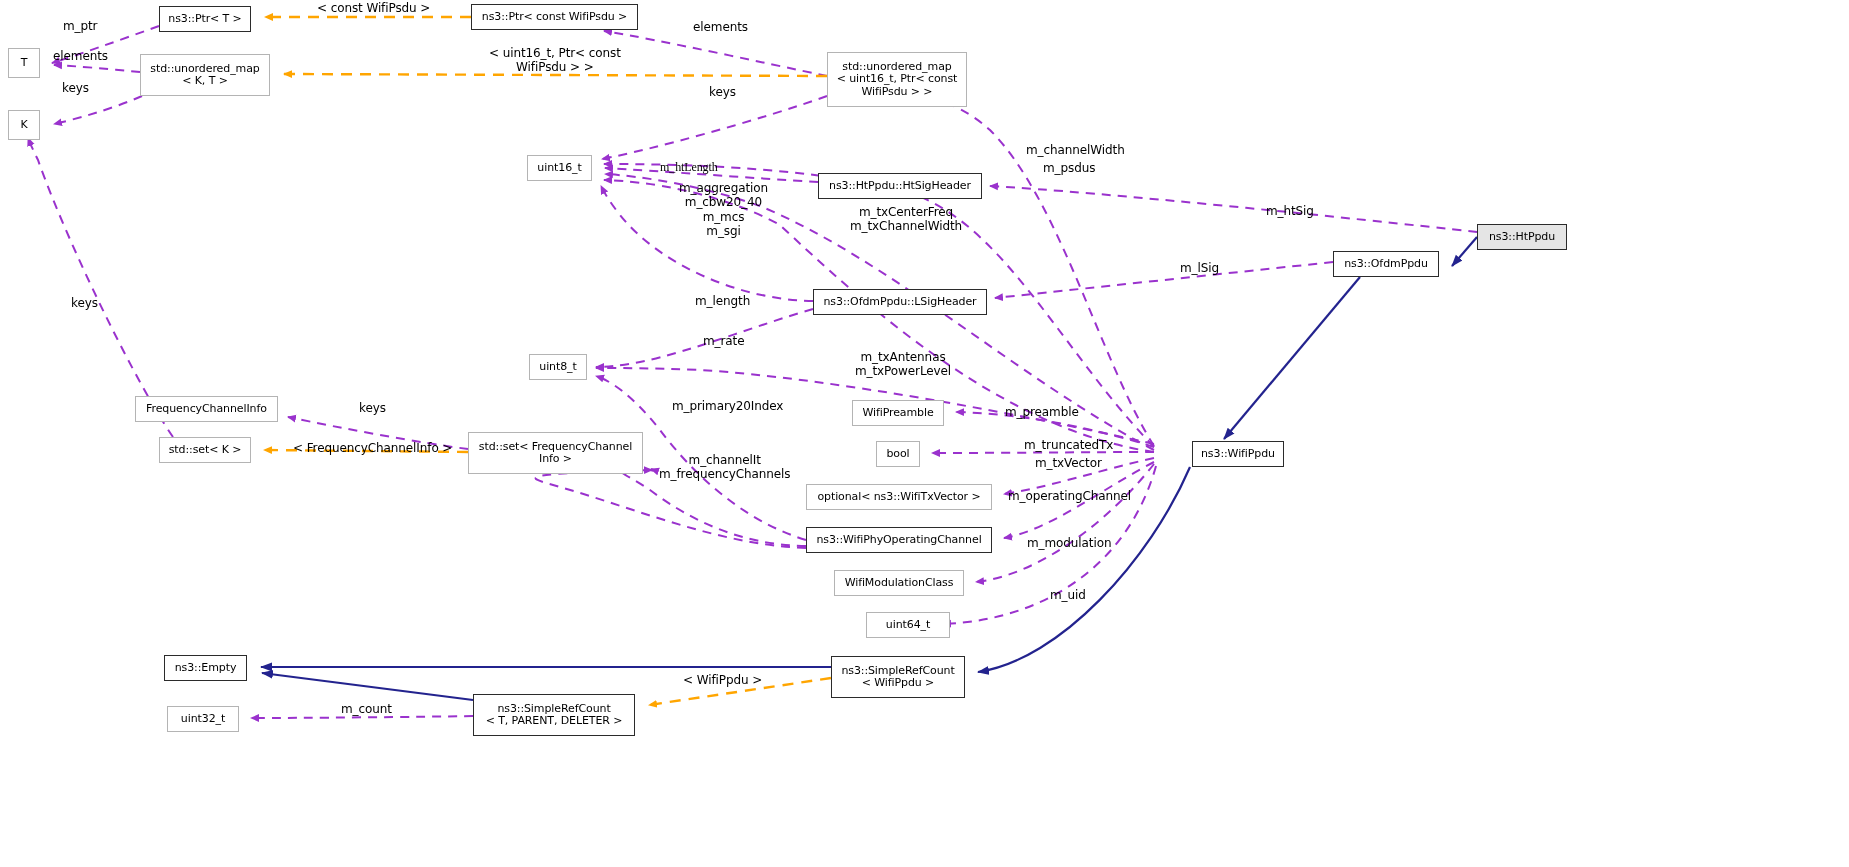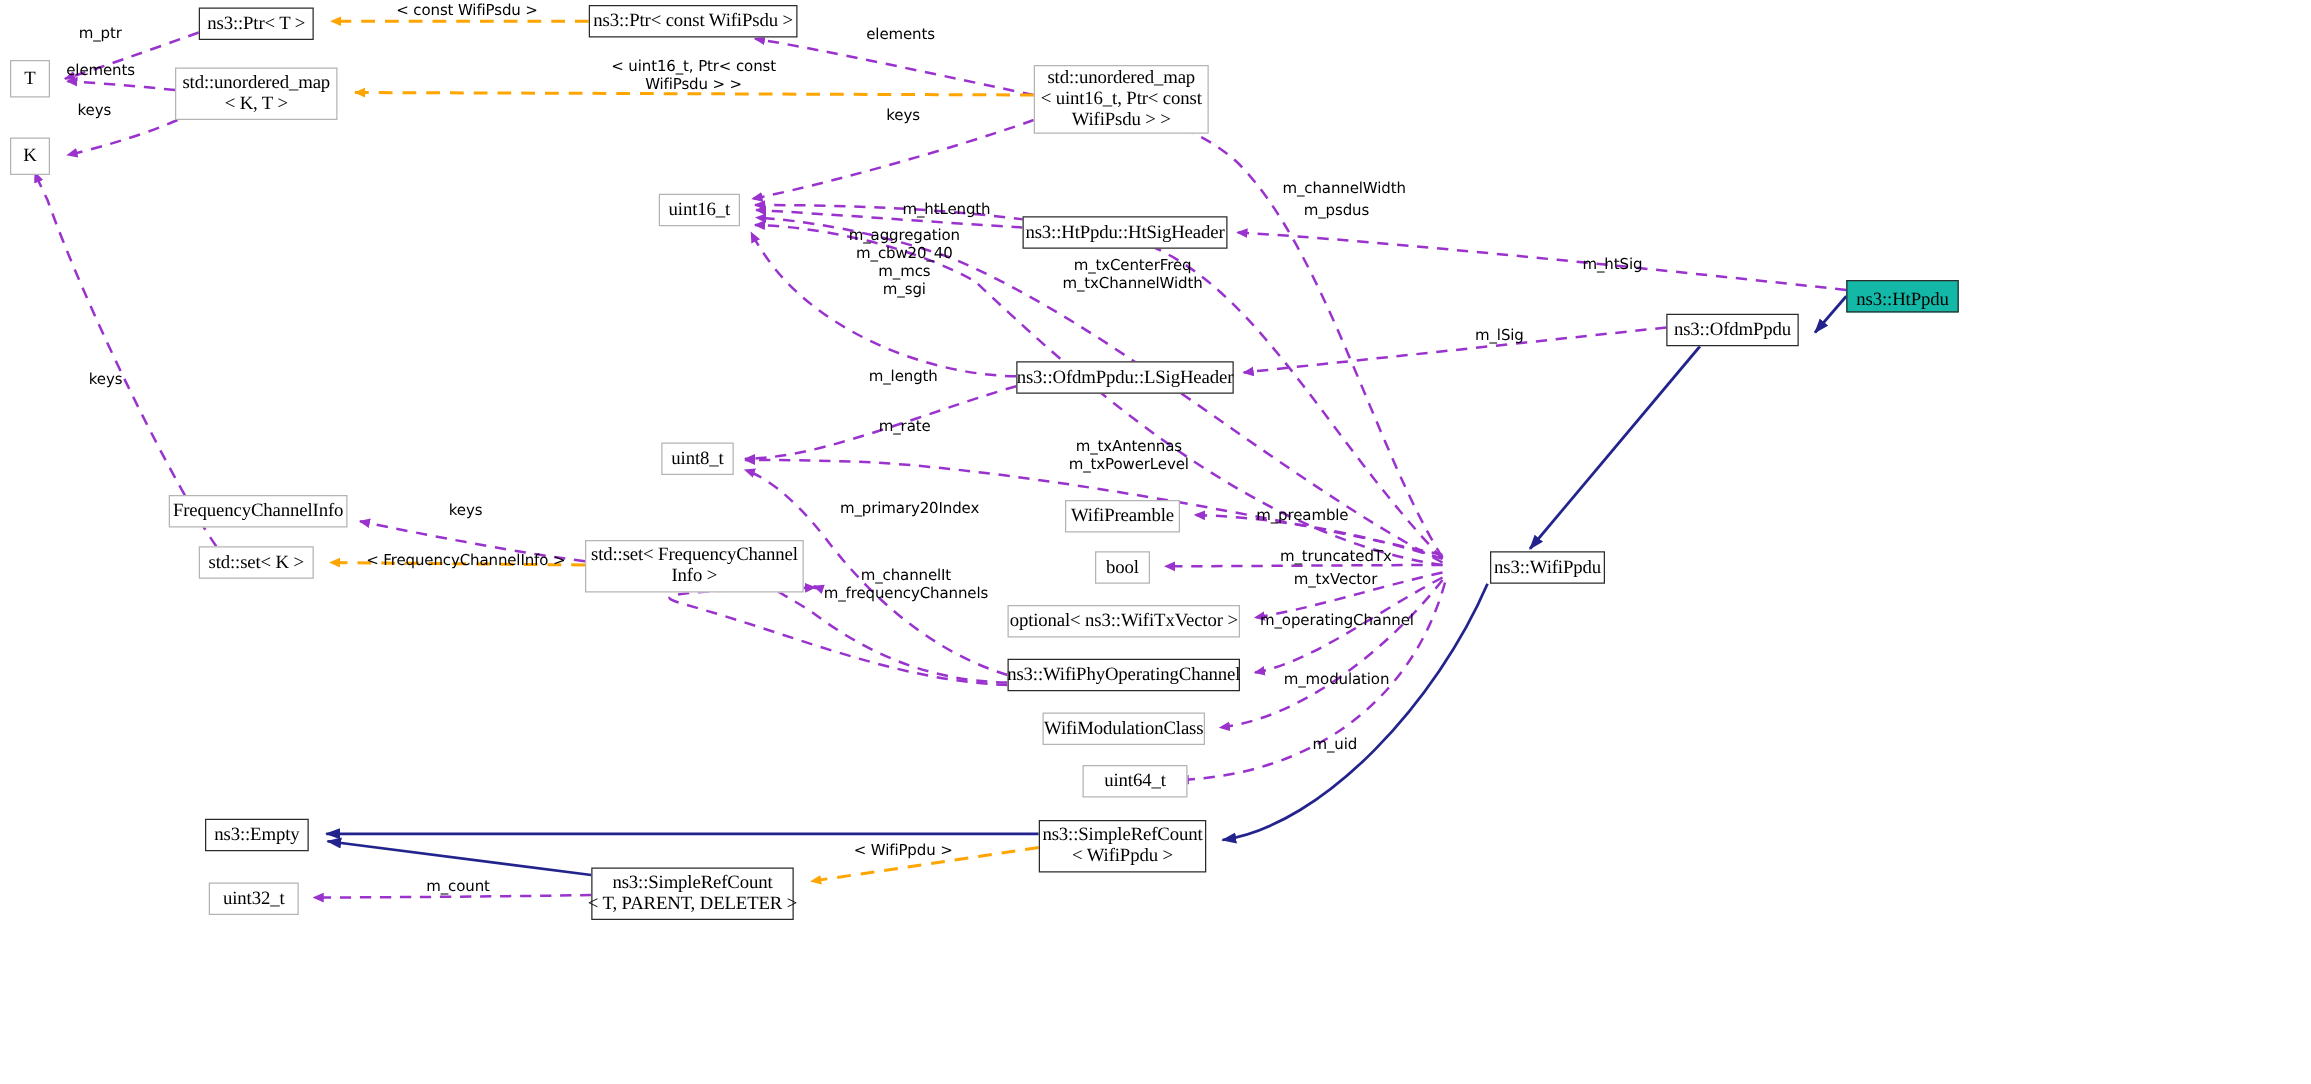--- a/index.html
+++ b/index.html
@@ -7,30 +7,29 @@
   body{font-family:"DejaVu Sans","Liberation Sans",sans-serif;}
   #canvas{position:relative;width:1849px;height:867px;background:#ffffff;overflow:hidden;}
   svg.edges{position:absolute;left:0;top:0;width:1849px;height:867px;pointer-events:none;}
 
   .node{
     position:absolute;
     box-sizing:border-box;
     display:flex;align-items:center;justify-content:center;
     text-align:center;
     background:#ffffff;
-    font-size:15px;
+    font-size:11px;
     line-height:1.12;
     color:#000000;
     white-space:pre;
     letter-spacing:-0.1px;
-    font-family:Liberation Serif, serif;
   }
   .node.plain{border:1px solid #b4b4b4;}
   .node.klass{border:1.6px solid #2b2b2b;}
-  .node.current{border:1.6px solid #2b2b2b;background:#14b8a6;align-items:flex-end;}
+  .node.current{border:1.6px solid #2b2b2b;background:#e5e5e5;}
 
   .elabel{
     position:absolute;
     font-size:12px;
     color:#000000;
     white-space:pre;
     line-height:1.2;
     text-align:center;
     letter-spacing:-0.1px;
   }
@@ -133,21 +132,21 @@
 &lt; WifiPpdu &gt;</span></div>
 
   <div class="elabel" style="left:63px;top:19px;">m_ptr</div>
   <div class="elabel" style="left:53px;top:49px;">elements</div>
   <div class="elabel" style="left:62px;top:81px;">keys</div>
   <div class="elabel" style="left:317px;top:1px;">&lt; const WifiPsdu &gt;</div>
   <div class="elabel" style="left:489px;top:46px;">&lt; uint16_t, Ptr&lt; const
 WifiPsdu &gt; &gt;</div>
   <div class="elabel" style="left:693px;top:20px;">elements</div>
   <div class="elabel" style="left:709px;top:85px;">keys</div>
-  <div class="elabel" style="left:722px;top:160px;">m_htLength</div>
+  <div class="elabel" style="left:660px;top:160px;font-family:Liberation Serif, serif;">m_htLength</div>
   <div class="elabel" style="left:679px;top:181px;">m_aggregation
 m_cbw20_40
 m_mcs
 m_sgi</div>
   <div class="elabel" style="left:850px;top:205px;">m_txCenterFreq
 m_txChannelWidth</div>
   <div class="elabel" style="left:1026px;top:143px;">m_channelWidth</div>
   <div class="elabel" style="left:1043px;top:161px;">m_psdus</div>
   <div class="elabel" style="left:1266px;top:204px;">m_htSig</div>
   <div class="elabel" style="left:1180px;top:261px;">m_lSig</div>

